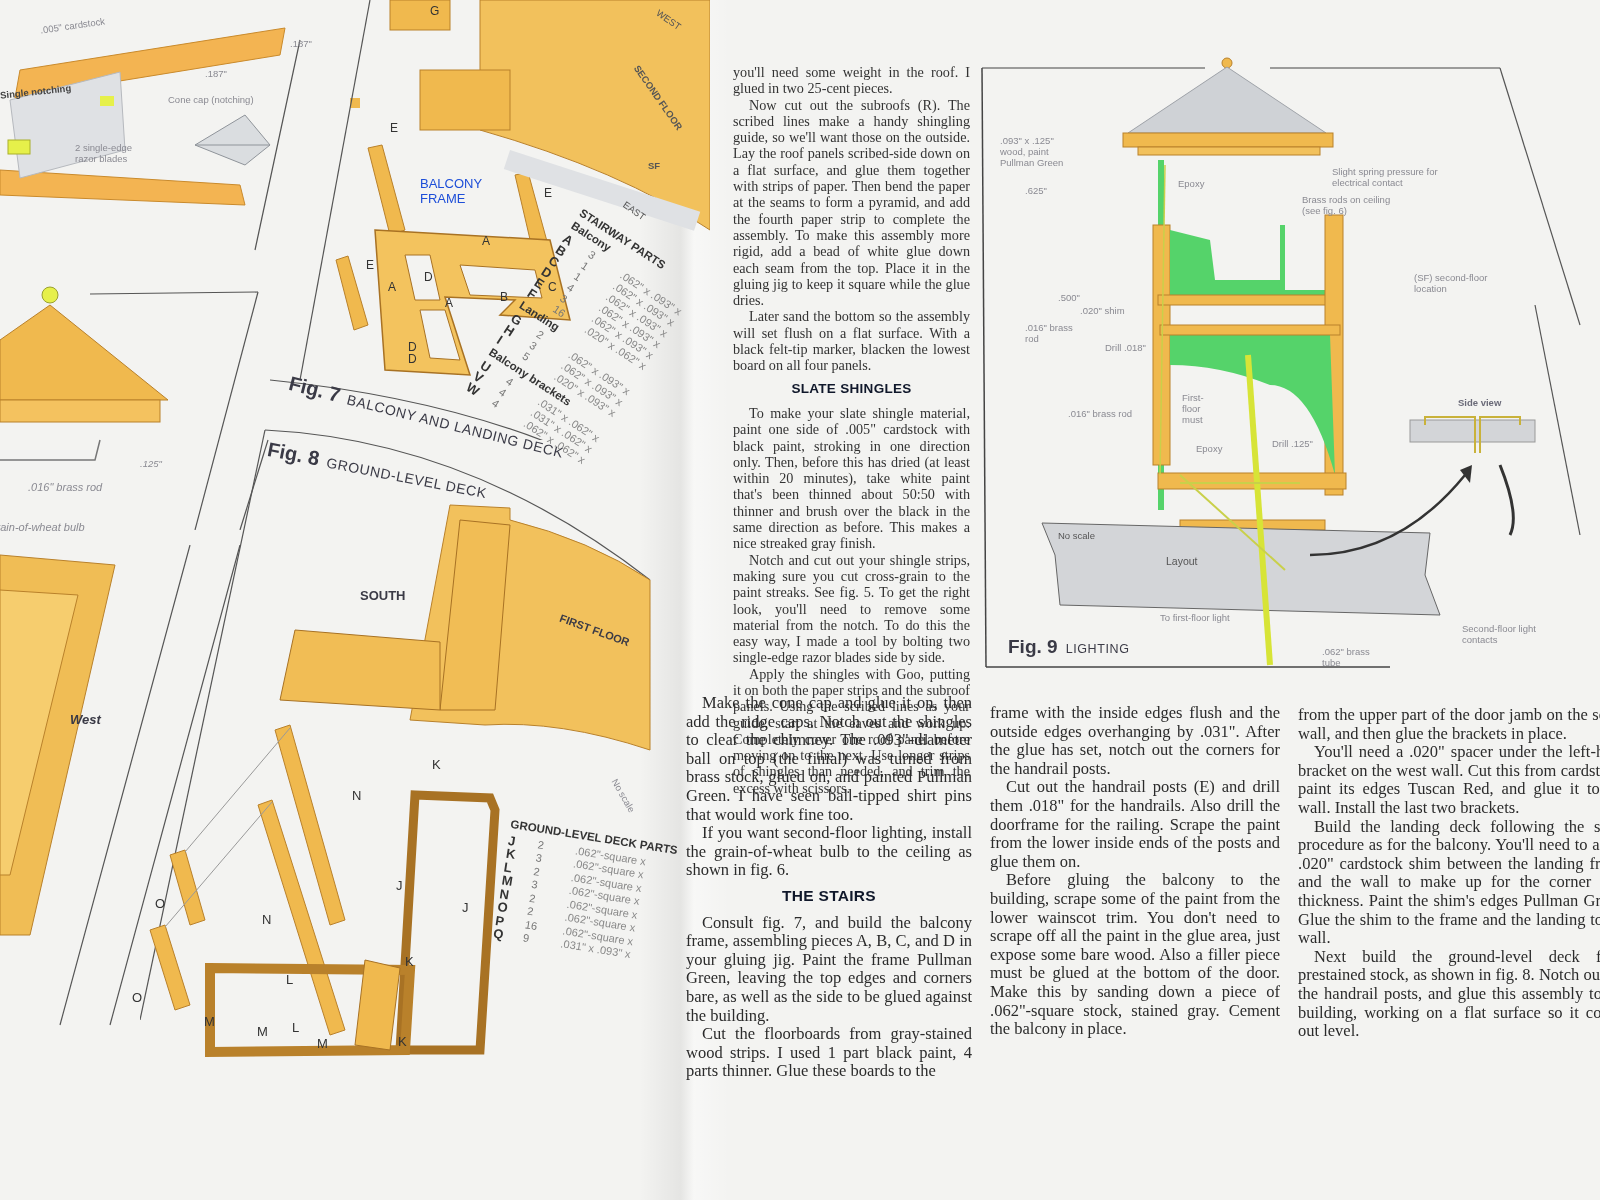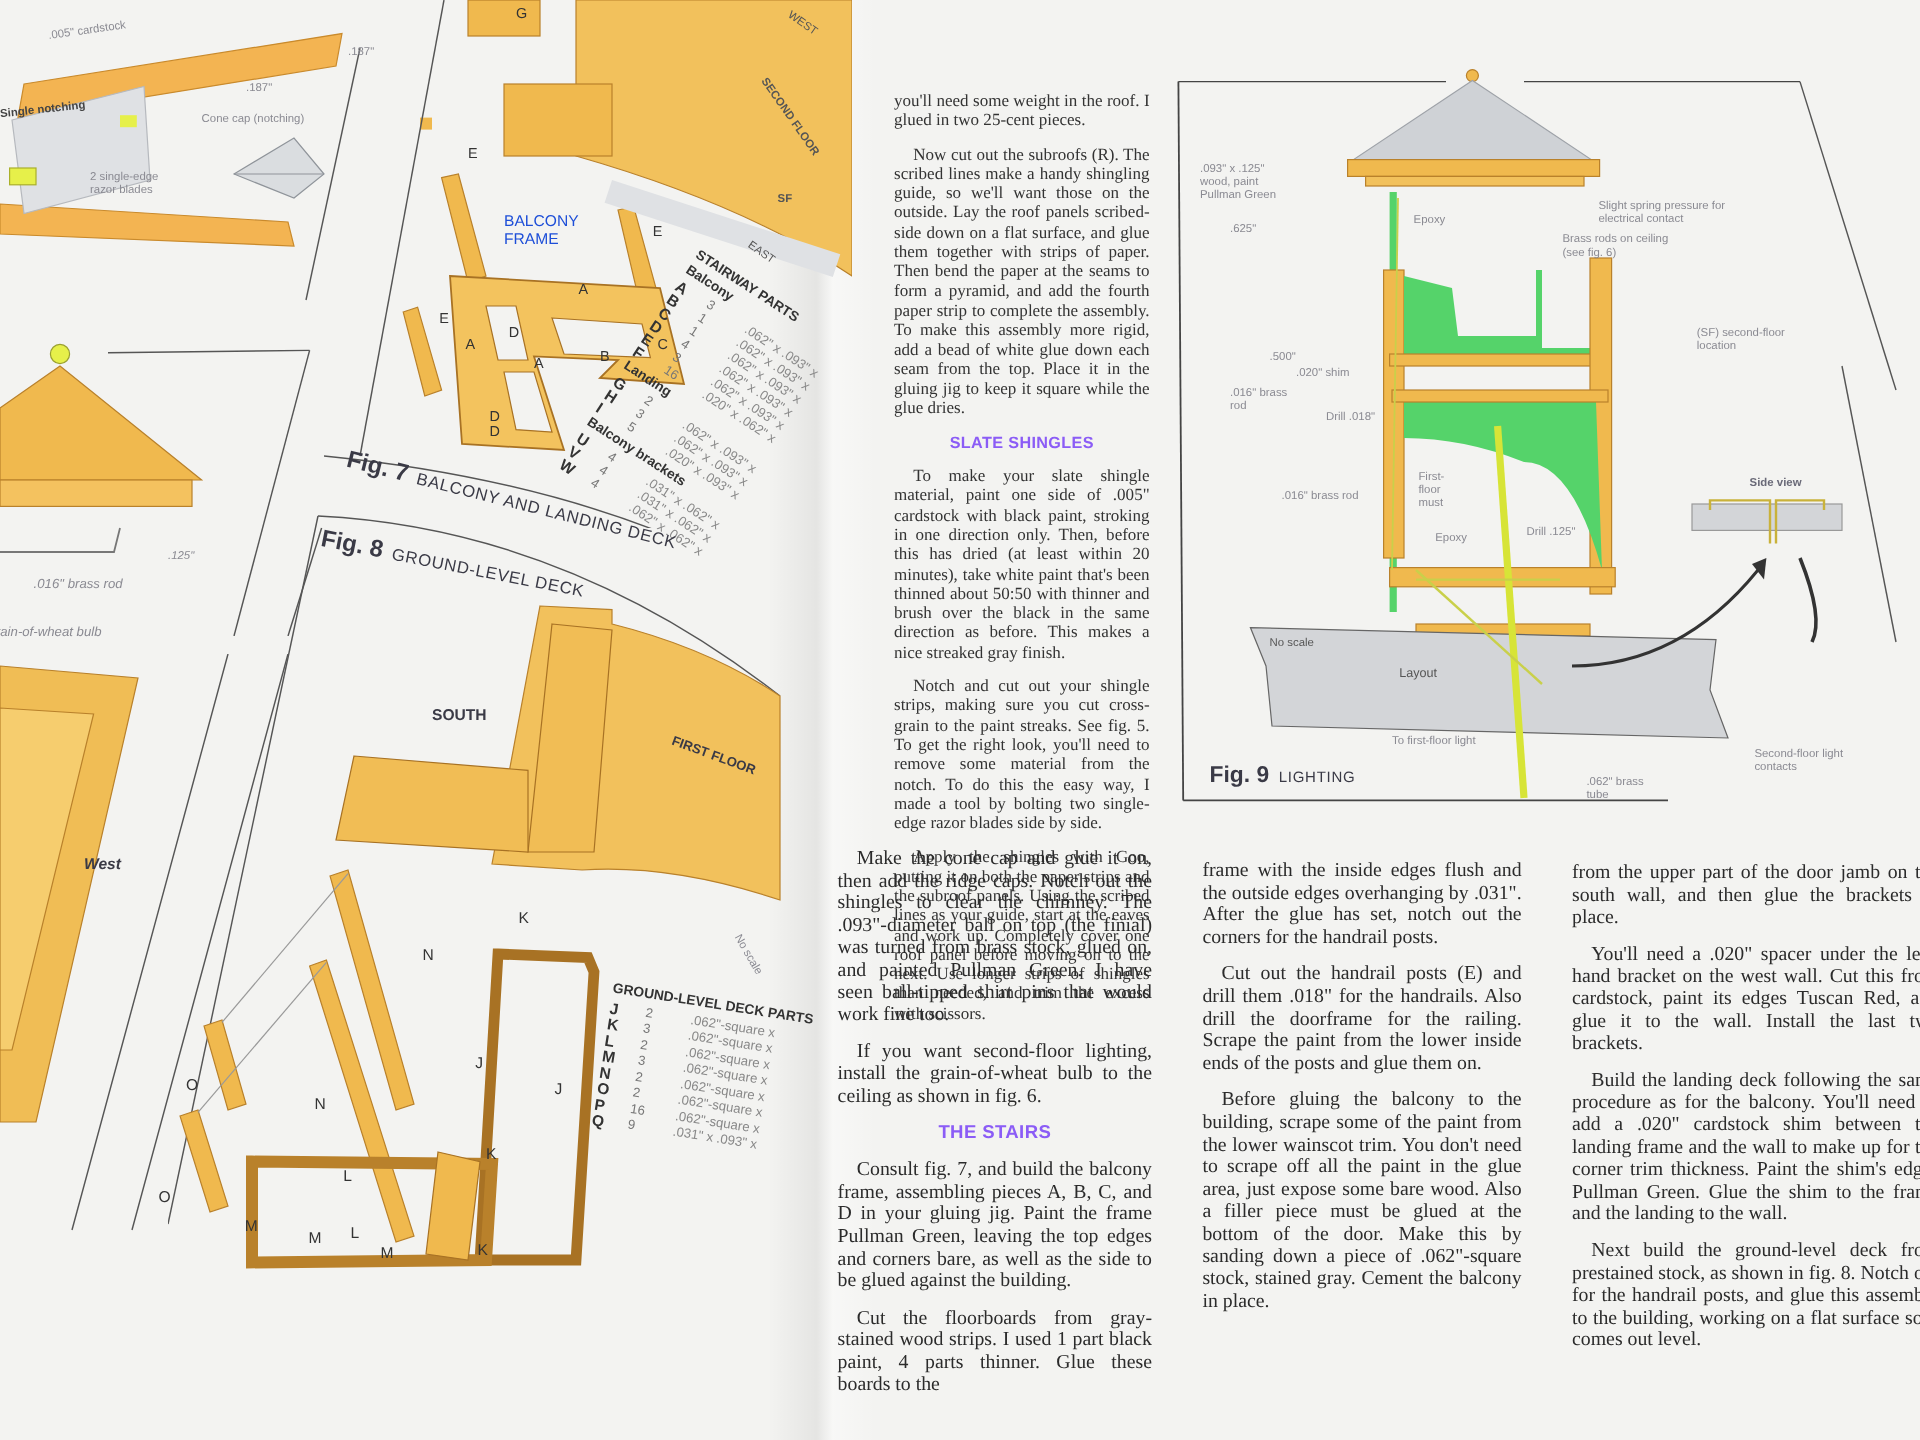--- a/index.html
+++ b/index.html
@@ -1,22 +1,22 @@
 <!DOCTYPE html>
 <html><head>
 <meta charset="utf-8">
 <style>
   html,body{margin:0;padding:0;}
   body{width:1600px;height:1200px;overflow:hidden;background:#f3f3f1;position:relative;font-family:"Liberation Serif",serif;color:#2a2a2a;}
   .abs{position:absolute;}
   .gutter{position:absolute;left:640px;top:0;width:90px;height:1200px;background:linear-gradient(90deg,rgba(0,0,0,0) 0%,rgba(0,0,0,.06) 45%,rgba(255,255,255,.4) 60%,rgba(0,0,0,0) 100%);}
   .col{position:absolute;font-size:14.2px;line-height:16.3px;text-align:justify;color:#333;}
-  .col p{margin:12px;text-indent:16px;}
+  .col p{margin:0;text-indent:16px;}
   .col p.cont{text-indent:0;}
-  .col h3{font-family:"Liberation Sans",sans-serif;font-weight:bold;font-size:13.5px;text-align:center;margin:7px 0 8px 0;letter-spacing:.3px;color:#8b5cf6;}
+  .col h3{font-family:"Liberation Sans",sans-serif;font-weight:bold;font-size:13.5px;text-align:center;margin:7px 0 8px 0;letter-spacing:.3px;color:#0f172a;}
   .col-big{font-size:16.5px;line-height:18.6px;color:#2b2b2b;}
   .col-big h3{font-size:15.5px;}
   .lbl{position:absolute;font-family:"Liberation Sans",sans-serif;font-size:9.5px;color:#8a8a92;line-height:11px;white-space:nowrap;}
   .figcap{position:absolute;font-family:"Liberation Sans",sans-serif;color:#3a3a46;white-space:nowrap;}
   .figcap b{font-size:20px;margin-right:8px;}
   .figcap span{font-size:14px;letter-spacing:.6px;}
   .part{position:absolute;font-family:"Liberation Sans",sans-serif;font-size:12px;color:#333;}
   .plist{position:absolute;font-family:"Liberation Sans",sans-serif;font-size:11px;color:#555;line-height:13px;}
   .plist .r{display:flex;gap:18px;white-space:nowrap;}
   .plist .r .k{width:12px;font-weight:bold;color:#333;font-size:13px;}
@@ -252,20 +252,21 @@
         <span class="d">.031" x .093" x</span>
       </div>
   </div>
 </div>
 
 <div>
 
   <div class="col" style="left:733px;top:64px;width:237px;">
     <p class="cont">you'll need some weight in the roof. I glued in two 25-cent pieces.</p>
     <p>Now cut out the subroofs (R). The scribed lines make a handy shingling guide, so we'll want those on the outside. Lay the roof panels scribed-side down on a flat surface, and glue them together with strips of paper. Then bend the paper at the seams to form a pyramid, and add the fourth paper strip to complete the assembly. To make this assembly more rigid, add a bead of white glue down each seam from the top. Place it in the gluing jig to keep it square while the glue dries.</p>
+    <p>Later sand the bottom so the assembly will set flush on a flat surface. With a black felt-tip marker, blacken the lowest board on all four panels.</p>
     <h3>SLATE SHINGLES</h3>
     <p>To make your slate shingle material, paint one side of .005" cardstock with black paint, stroking in one direction only. Then, before this has dried (at least within 20 minutes), take white paint that's been thinned about 50:50 with thinner and brush over the black in the same direction as before. This makes a nice streaked gray finish.</p>
     <p>Notch and cut out your shingle strips, making sure you cut cross-grain to the paint streaks. See fig. 5. To get the right look, you'll need to remove some material from the notch. To do this the easy way, I made a tool by bolting two single-edge razor blades side by side.</p>
     <p>Apply the shingles with Goo, putting it on both the paper strips and the subroof panels. Using the scribed lines as your guide, start at the eaves and work up. Completely cover one roof panel before moving on to the next. Use longer strips of shingles than needed, and trim the excess with scissors.</p>
   </div>
   <div class="col col-big" style="left:686px;top:694px;width:286px;">
     <p>Make the cone cap and glue it on, then add the ridge caps. Notch out the shingles to clear the chimney. The .093"-diameter ball on top (the finial) was turned from brass stock, glued on, and painted Pullman Green. I have seen ball-tipped shirt pins that would work fine too.</p>
     <p>If you want second-floor lighting, install the grain-of-wheat bulb to the ceiling as shown in fig. 6.</p>
     <h3>THE STAIRS</h3>
     <p>Consult fig. 7, and build the balcony frame, assembling pieces A, B, C, and D in your gluing jig. Paint the frame Pullman Green, leaving the top edges and corners bare, as well as the side to be glued against the building.</p>

